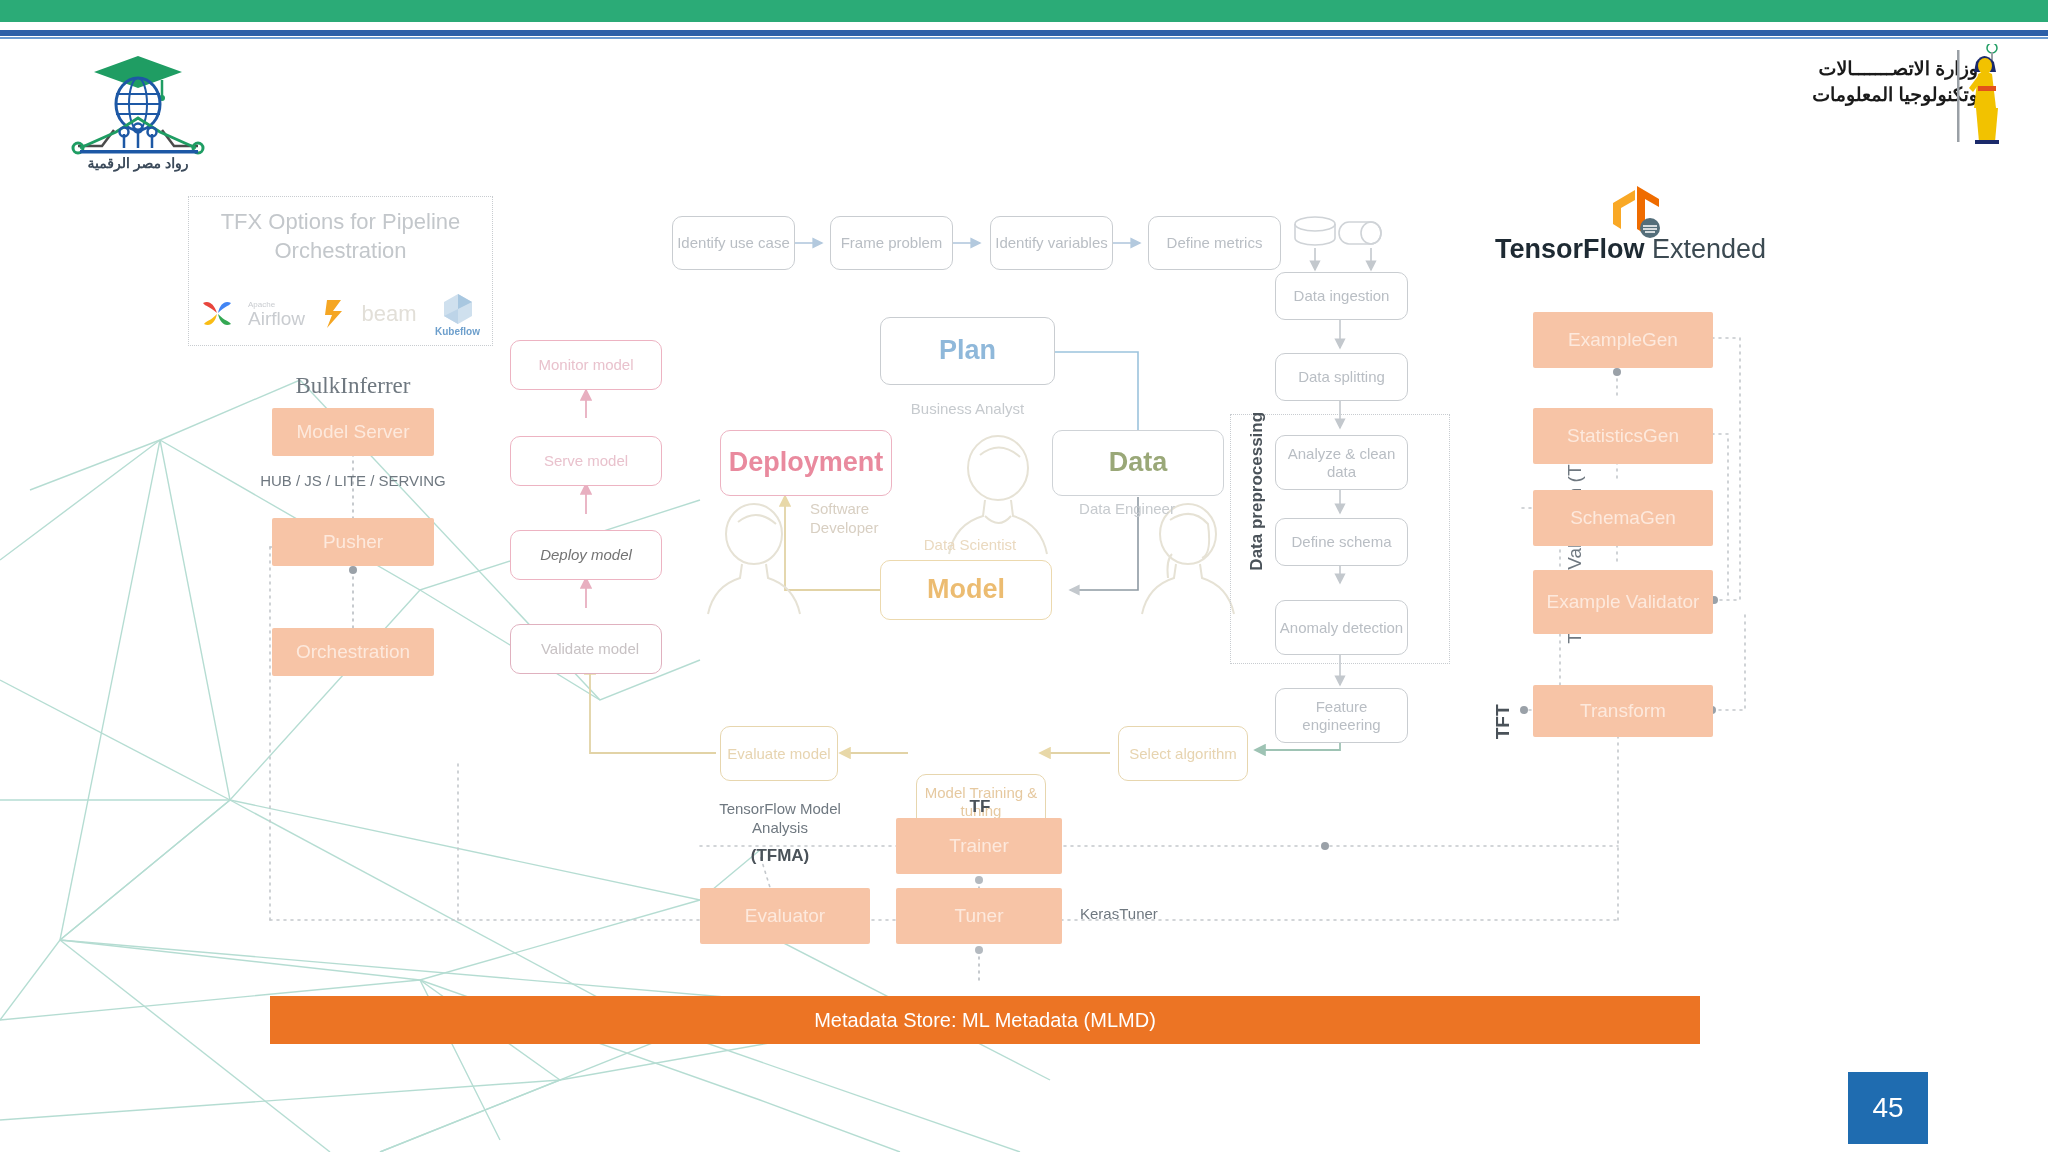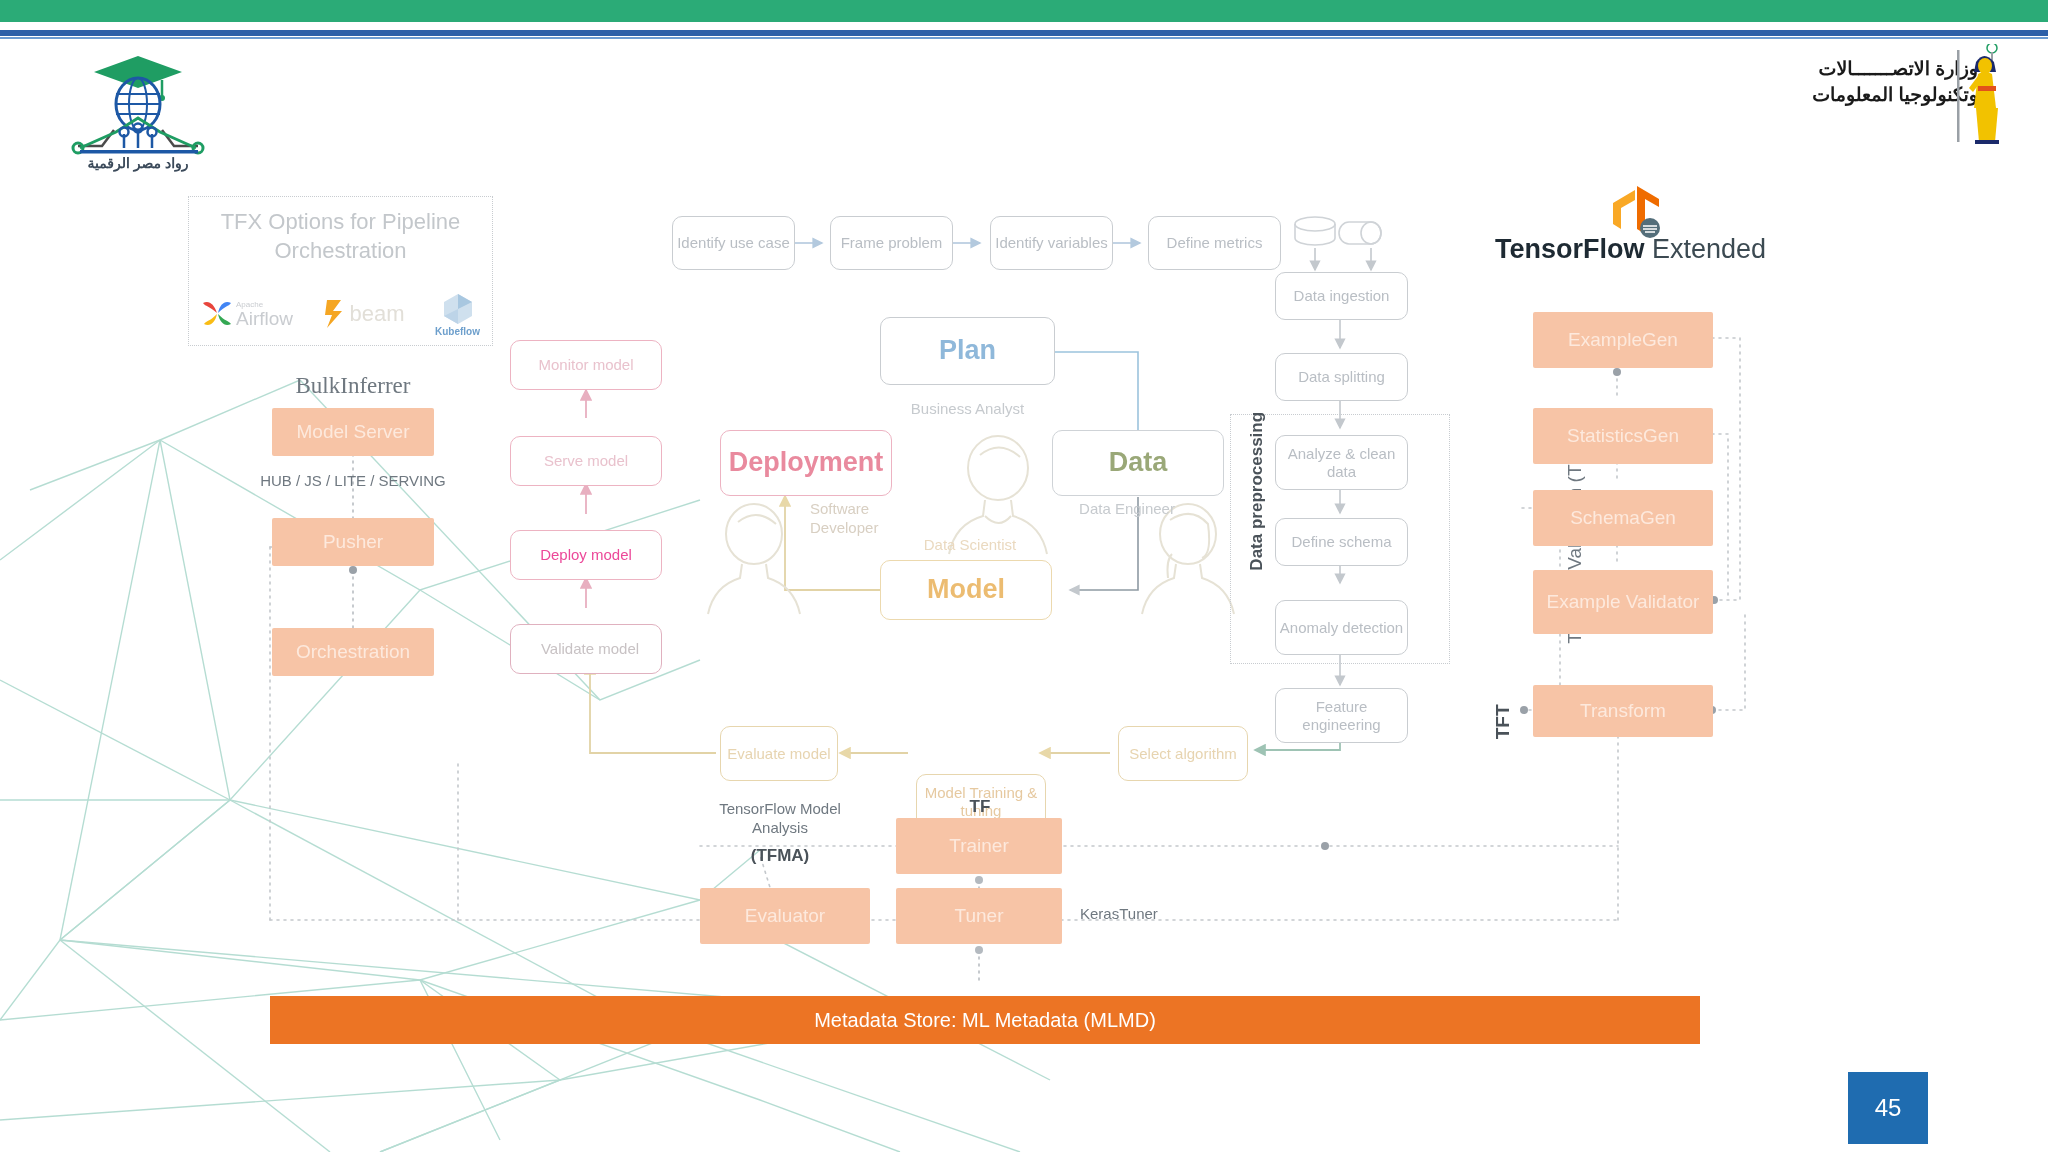--- a/index.html
+++ b/index.html
@@ -42,33 +42,33 @@
 
   svg.conn{position:absolute;left:0;top:0;width:2048px;height:1152px;
            pointer-events:none;overflow:visible;}
 
   
   .mlmd{position:absolute;left:270px;top:996px;width:1430px;height:48px;background:#ec7424;
         display:flex;align-items:center;justify-content:center;color:#fff;font-size:20px;}
 
   
   .pageno{position:absolute;left:1848px;top:1072px;width:80px;height:72px;background:#1f6cb0;
-          display:flex;align-items:center;justify-content:center;color:#fff;font-size:24px;}
+          display:flex;align-items:center;justify-content:center;color:#fff;font-size:28px;}
 
   
   .tfx-title{position:absolute;left:1495px;top:234px;width:300px;font-size:27px;color:#3c4a52;}
   .tfx-title b{color:#1e2a33;}
 
   
   .orch{position:absolute;left:188px;top:196px;width:305px;height:150px;}
   .orch-title{position:absolute;left:188px;top:208px;width:305px;text-align:center;
               font-size:22px;color:#c3c7cb;line-height:1.3;}
   .orch-logos{position:absolute;left:200px;top:288px;width:280px;height:52px;
               display:flex;align-items:center;justify-content:space-between;}
-  .ol{display:flex;align-items:center;gap:0;font-size:19px;}
+  .ol{display:flex;align-items:center;gap:12px;font-size:19px;}
 </style>
 </head>
 <body>
 
 <div class="bar-green"></div>
 <div class="bar-blue"></div>
 <div class="bar-blue2"></div>
 
 <svg class="bg-art" viewBox="0 0 1100 772" preserveAspectRatio="none">
   <g stroke="#a9d7cb" stroke-width="1.4" fill="none">
@@ -395,21 +395,21 @@
 <div class="lbl lbl-bold" style="left:700px;top:845px;width:160px;font-size:17px;">(TFMA)</div>
 <div class="lbl lbl-bold" style="left:940px;top:796px;width:80px;font-size:17px;">TF</div>
 <div class="lbl lbl-dark" style="left:1080px;top:905px;width:140px;text-align:left;">KerasTuner</div>
 
 <div class="node rb" style="left:510px;top:340px;width:152px;height:50px;border-color:#edb3c2;color:#e9c2cd;">
     <span>Monitor model</span>
   </div>
 <div class="node rb" style="left:510px;top:436px;width:152px;height:50px;border-color:#edb3c2;color:#e9c2cd;">
     <span>Serve model</span>
   </div>
-<div class="node rb" style="left:510px;top:530px;width:152px;height:50px;border-color:#edb3c2;color:#ec4899;">
+<div class="node rb" style="left:510px;top:530px;width:152px;height:50px;border-color:#edb3c2;color:#737373;font-style:italic;">
     <span>Deploy model</span>
   </div>
 <div class="node rb" style="left:510px;top:624px;width:152px;height:50px;border-color:#e0b1bf;color:#c8c2c4;padding-left:8px;">
     <span>Validate model</span>
   </div>
 
 <div class="lbl lbl-dark" style="left:268px;top:372px;width:170px;font-size:23px;font-family:Liberation Serif, serif;">BulkInferrer</div>
 <div class="node tfx" style="left:272px;top:408px;width:162px;height:48px;">
     <span>Model Server</span>
   </div>

